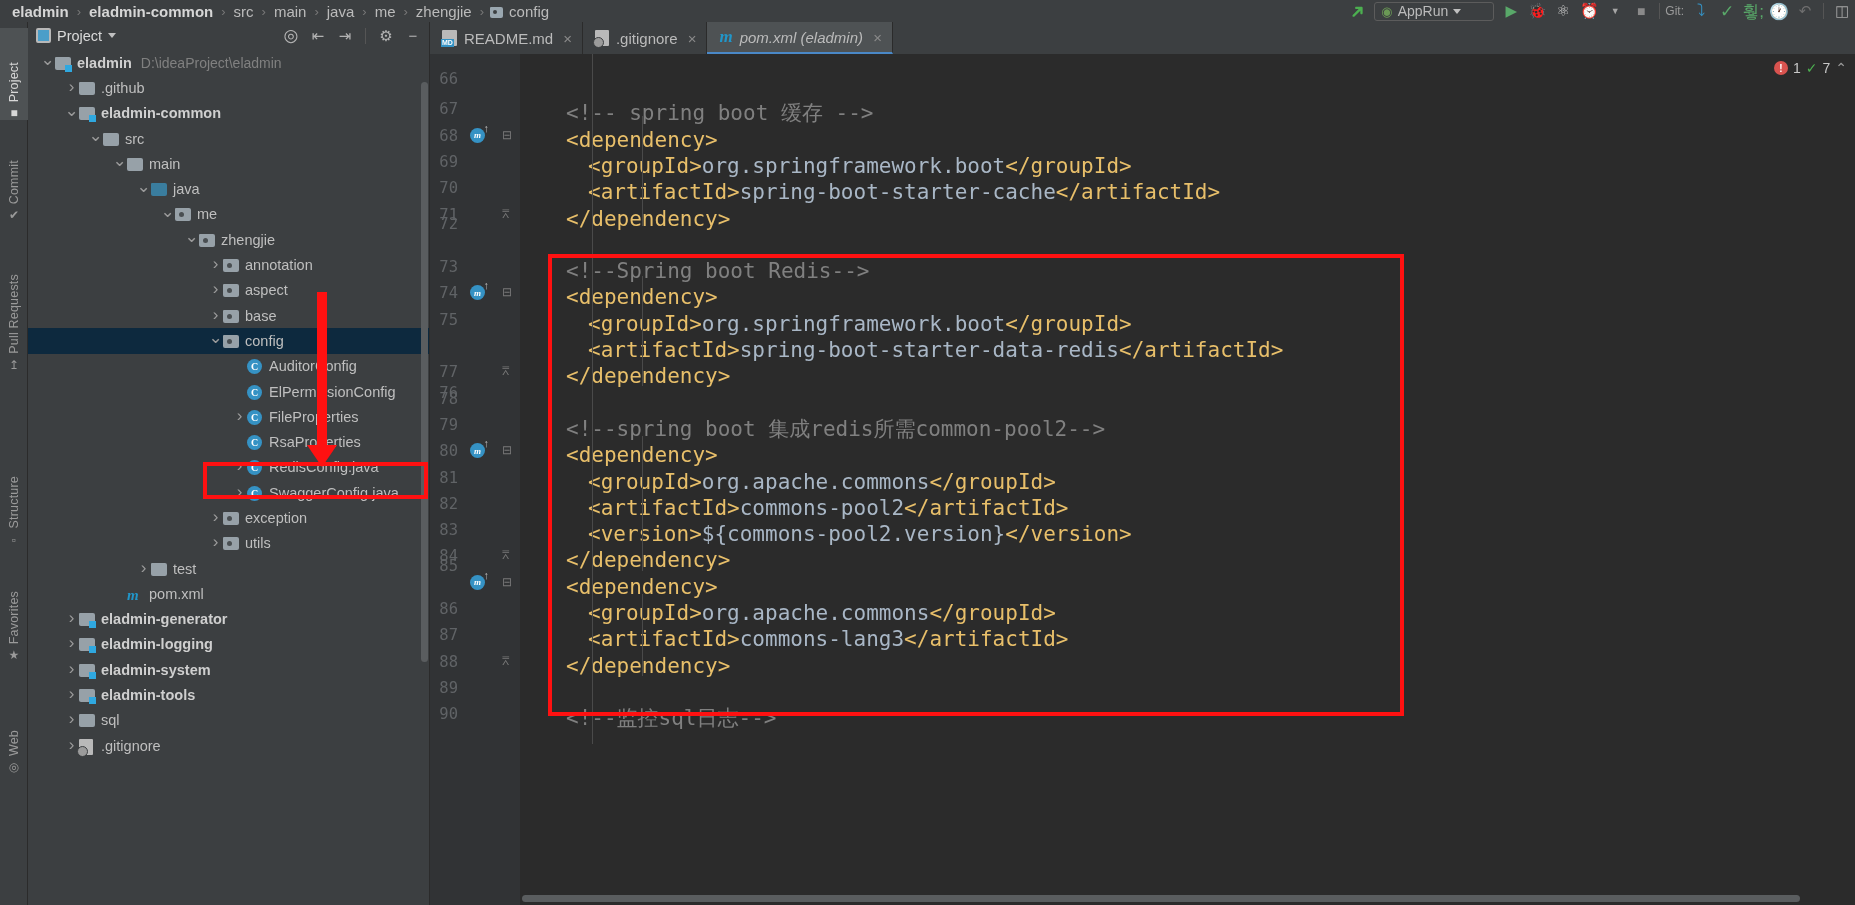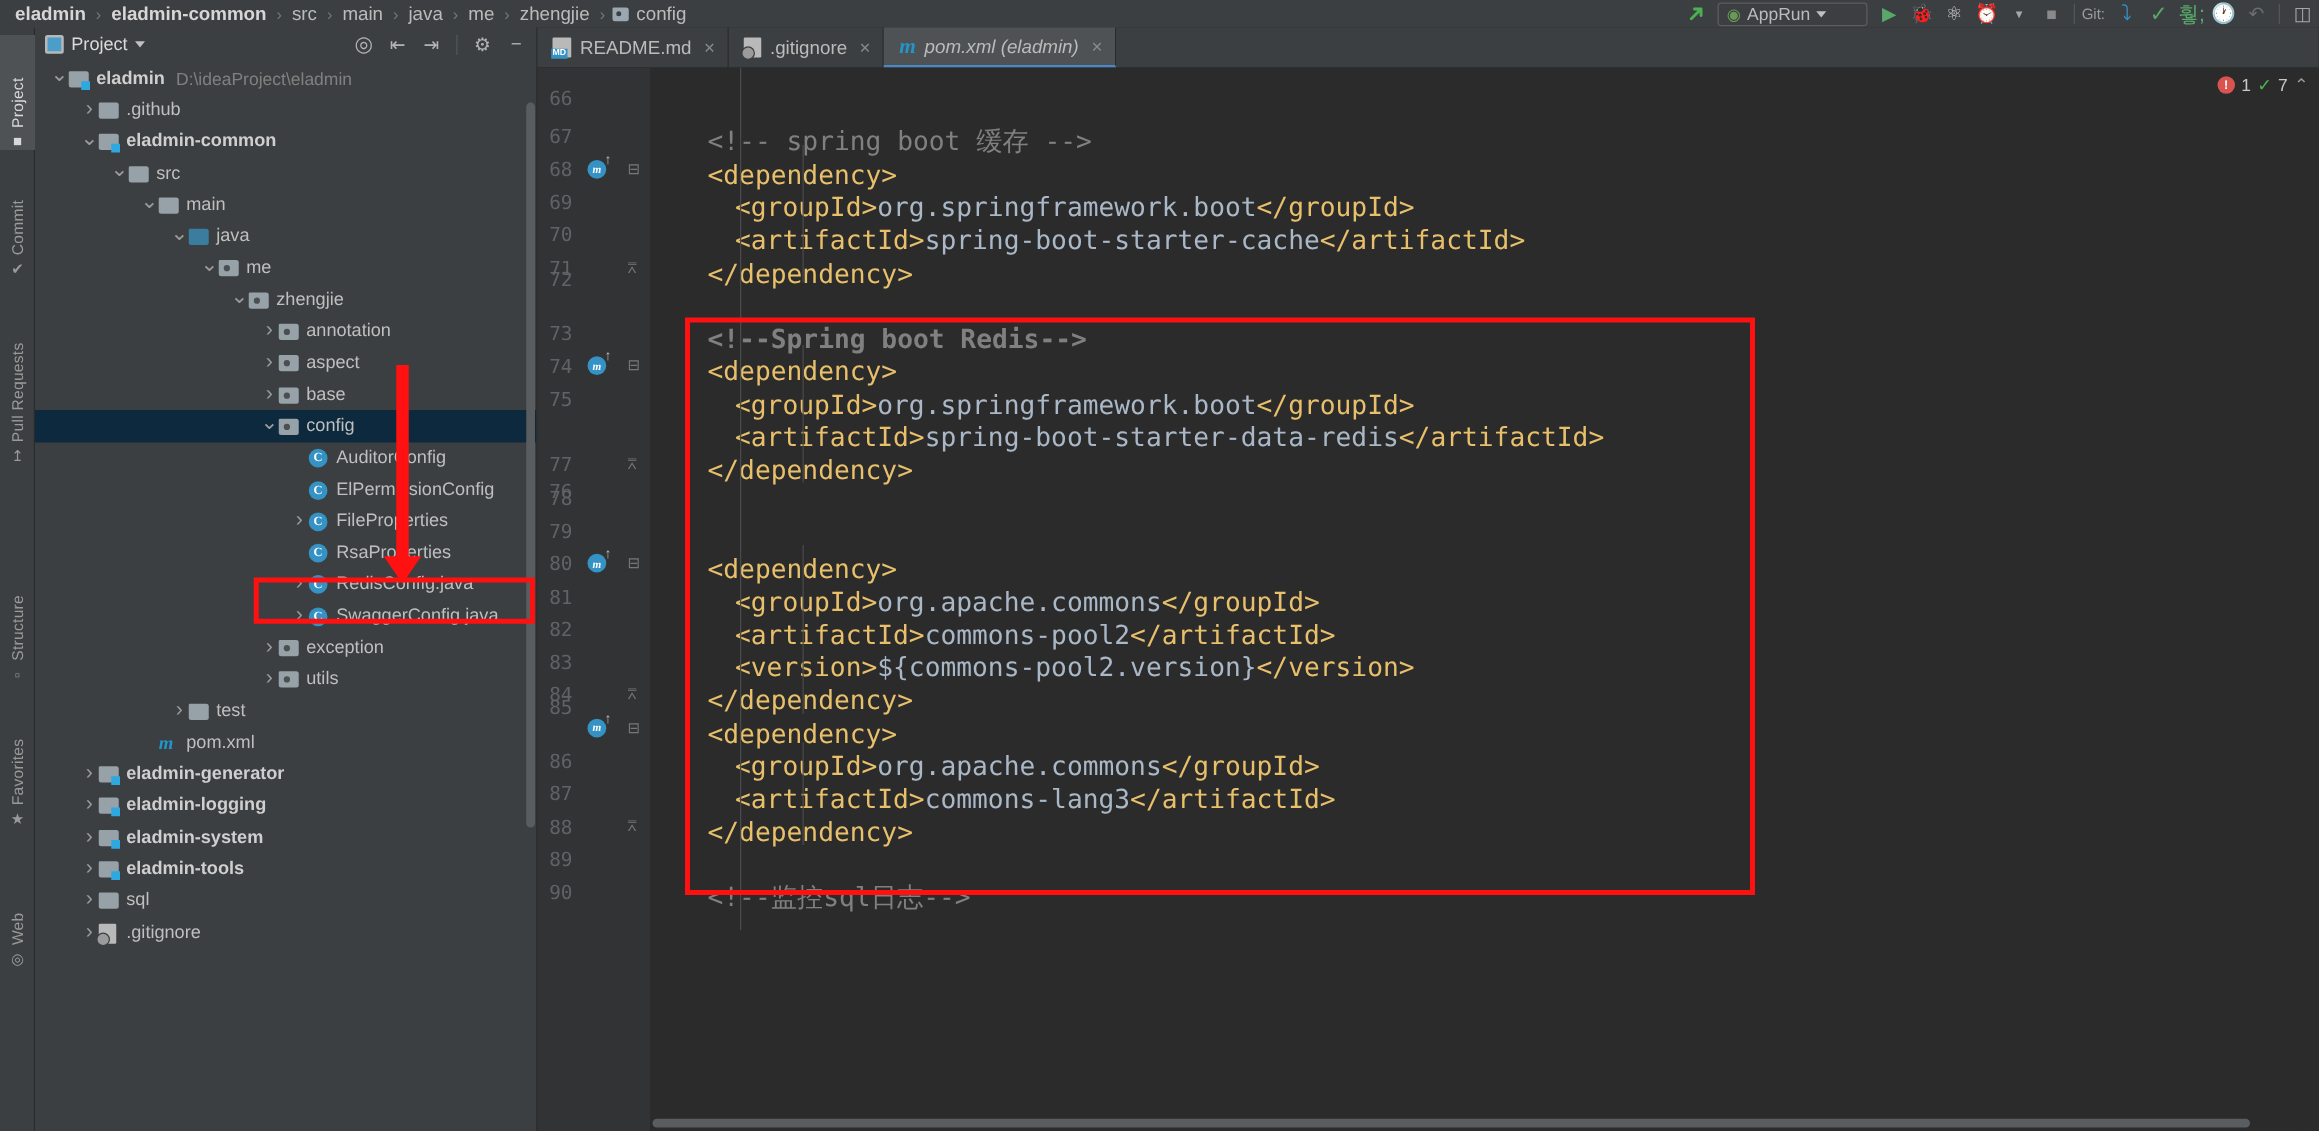--- a/index.html
+++ b/index.html
@@ -677,25 +677,26 @@
           <div class="fold" style="top: 599.6px;">⩞</div>
           <div class="lnum" style="top: 624.9px;">89</div>
           <div class="lnum" style="top: 651.2px;">90</div>
         </div>
       <div class="code" id="code">
           <div class="cl" style="top: 46.3px; left: 44px;"><span class="cmt">&lt;!-- spring boot 缓存 --&gt;</span></div>
           <div class="cl" style="top: 72.6px; left: 44px;"><span class="tag">&lt;dependency&gt;</span></div>
           <div class="cl" style="top: 98.9px; left: 66px;"><span class="tag">&lt;groupId&gt;</span><span class="txt">org.springframework.boot</span><span class="tag">&lt;/groupId&gt;</span></div>
           <div class="cl" style="top: 125.2px; left: 66px;"><span class="tag">&lt;artifactId&gt;</span><span class="txt">spring-boot-starter-cache</span><span class="tag">&lt;/artifactId&gt;</span></div>
           <div class="cl" style="top: 151.5px; left: 44px;"><span class="tag">&lt;/dependency&gt;</span></div>
-          <div class="cl" style="top: 204.1px; left: 44px; font-weight: bold;"><span class="cmt">&lt;!--Spring boot Redis--&gt;</span></div>
+          <div class="cl" style="top: 204.1px; left: 44px;"><span class="cmt">&lt;!--Spring boot Redis--&gt;</span></div>
           <div class="cl" style="top: 230.4px; left: 44px;"><span class="tag">&lt;dependency&gt;</span></div>
           <div class="cl" style="top: 256.7px; left: 66px;"><span class="tag">&lt;groupId&gt;</span><span class="txt">org.springframework.boot</span><span class="tag">&lt;/groupId&gt;</span></div>
           <div class="cl" style="top: 283px; left: 66px;"><span class="tag">&lt;artifactId&gt;</span><span class="txt">spring-boot-starter-data-redis</span><span class="tag">&lt;/artifactId&gt;</span></div>
           <div class="cl" style="top: 309.3px; left: 44px;"><span class="tag">&lt;/dependency&gt;</span></div>
+          <div class="cl" style="top: 361.9px; left: 44px;"><span class="cmt">&lt;!--spring boot 集成redis所需common-pool2--&gt;</span></div>
           <div class="cl" style="top: 388.2px; left: 44px;"><span class="tag">&lt;dependency&gt;</span></div>
           <div class="cl" style="top: 414.5px; left: 66px;"><span class="tag">&lt;groupId&gt;</span><span class="txt">org.apache.commons</span><span class="tag">&lt;/groupId&gt;</span></div>
           <div class="cl" style="top: 440.8px; left: 66px;"><span class="tag">&lt;artifactId&gt;</span><span class="txt">commons-pool2</span><span class="tag">&lt;/artifactId&gt;</span></div>
           <div class="cl" style="top: 467.1px; left: 66px;"><span class="tag">&lt;version&gt;</span><span class="txt">${commons-pool2.version}</span><span class="tag">&lt;/version&gt;</span></div>
           <div class="cl" style="top: 493.4px; left: 44px;"><span class="tag">&lt;/dependency&gt;</span></div>
           <div class="cl" style="top: 519.7px; left: 44px;"><span class="tag">&lt;dependency&gt;</span></div>
           <div class="cl" style="top: 546px; left: 66px;"><span class="tag">&lt;groupId&gt;</span><span class="txt">org.apache.commons</span><span class="tag">&lt;/groupId&gt;</span></div>
           <div class="cl" style="top: 572.3px; left: 66px;"><span class="tag">&lt;artifactId&gt;</span><span class="txt">commons-lang3</span><span class="tag">&lt;/artifactId&gt;</span></div>
           <div class="cl" style="top: 598.6px; left: 44px;"><span class="tag">&lt;/dependency&gt;</span></div>
           <div class="cl" style="top: 651.2px; left: 44px;"><span class="cmt">&lt;!--监控sql日志--&gt;</span></div>

